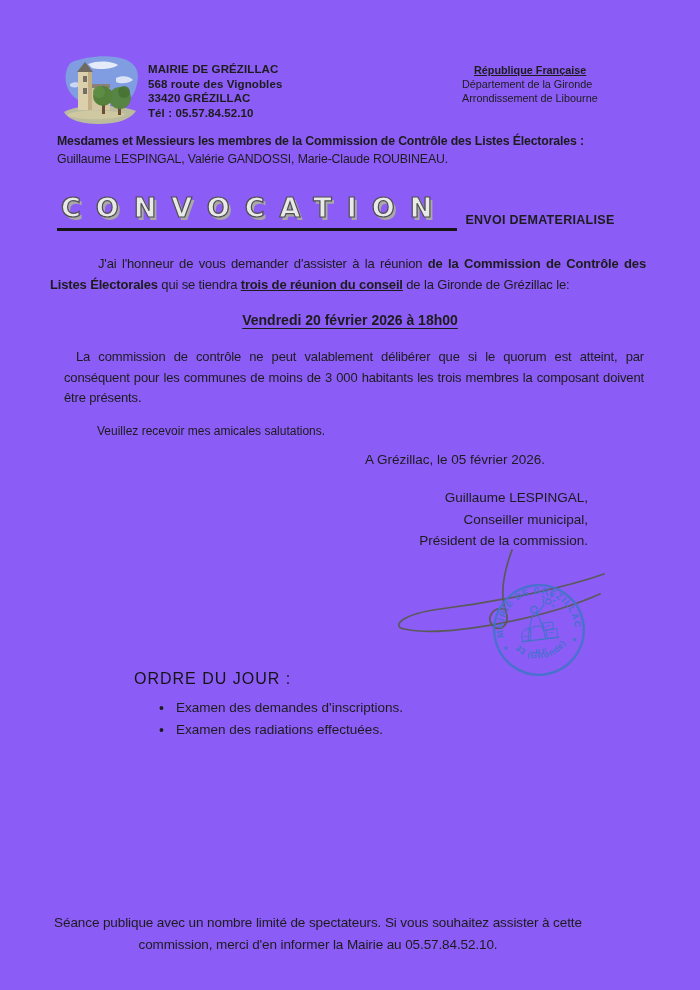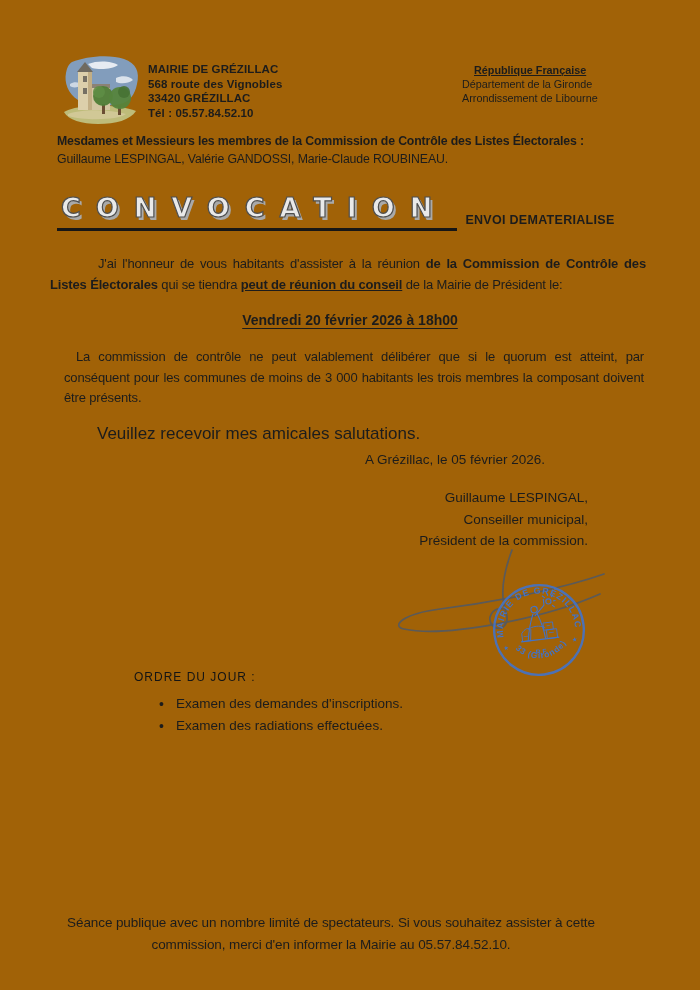--- a/index.html
+++ b/index.html
@@ -1,17 +1,17 @@
 <!DOCTYPE html>
 <html><head>
 <meta charset="utf-8">
 <style>
   html,body{margin:0;padding:0;background:#ffffff;}
   .page{
-    position:relative;width:700px;height:990px;background:#a16207;overflow:hidden;
+    position:relative;width:700px;height:990px;background:#8b5cf6;overflow:hidden;
     font-family:"Liberation Sans","DejaVu Sans",sans-serif;color:#1c1c1c;
   }
   .abs{position:absolute;}
 
   
   .logo-box{left:58px;top:54px;width:84px;height:74px;}
   .mairie-block{left:148px;top:62px;font-size:11.5px;font-weight:700;line-height:14.5px;letter-spacing:.1px;}
   .rep-block{left:462px;top:63px;font-size:10.8px;line-height:14px;}
   .rep-block .l1{font-weight:700;text-decoration:underline;padding-left:12px;}
 
@@ -29,37 +29,37 @@
   }
   .title-sub{font-size:12.5px;font-weight:600;letter-spacing:.3px;margin-left:8px;padding-bottom:4px;white-space:nowrap;}
 
   
   .p1{left:50px;top:254px;width:596px;font-size:13px;line-height:20.5px;text-align:justify;text-indent:48px;letter-spacing:-.15px;}
   .p1 .b{font-weight:700;}
   .p1 .bu{font-weight:700;text-decoration:underline;}
   .date-line{left:0;top:312px;width:700px;text-align:center;font-size:14px;font-weight:700;}
   .date-line span{text-decoration:underline;text-underline-offset:3px;}
   .p2{left:64px;top:347px;width:580px;font-size:13px;line-height:20.5px;text-align:justify;text-indent:12px;letter-spacing:-.15px;}
-  .salutation{left:97px;top:424px;font-size:17px;}
+  .salutation{left:97px;top:424px;font-size:12px;}
   .place-date{left:365px;top:452px;font-size:13.5px;}
 
   
   .sig-block{right:112px;top:487px;text-align:right;font-size:13.5px;line-height:21.5px;}
   .sig-svg{left:388px;top:548px;}
   .seal-box{left:491px;top:581px;width:96px;height:98px;transform:rotate(-7deg);}
 
   
   .agenda{left:134px;top:670px;}
-  .agenda-heading{font-size:12px;letter-spacing:1px;font-weight:500;color:#141414;}
+  .agenda-heading{font-size:16px;letter-spacing:1px;font-weight:500;color:#141414;}
   .agenda-list{margin:9px 0 0 0;padding:0 0 0 42px;list-style:none;font-size:13.5px;line-height:22px;}
   .agenda-list li{position:relative;}
   .agenda-list li::before{content:"•";position:absolute;left:-17px;font-size:14px;}
 
   
-  .footer{left:0;top:912px;width:636px;text-align:center;font-size:13.5px;line-height:22px;letter-spacing:-.1px;margin-left:13px;}
+  .footer{left:0;top:912px;width:636px;text-align:center;font-size:13.5px;line-height:22px;letter-spacing:-.1px;}
 </style>
 </head>
 <body>
 
 <div class="page">
 
   <div class="abs logo-box">
     <svg width="84" height="74" viewBox="0 0 84 74">
 
       <path d="M14,8 C28,2 52,0 66,5 C78,9 82,18 79,30 C77,40 72,48 62,50 C50,53 30,52 20,46 C10,40 6,28 8,19 C9,13 11,10 14,8 Z" fill="#7da8dc" opacity="0.85"></path>
@@ -107,21 +107,21 @@
     </span>
     <span class="title-sub">ENVOI DEMATERIALISE</span>
   </div>
 
   <div class="abs recipients">
     <div class="bold">Mesdames et Messieurs les membres de la Commission de Contrôle des Listes Électorales :</div>
     <div>Guillaume LESPINGAL, Valérie GANDOSSI, Marie-Claude ROUBINEAU.</div>
   </div>
 
   <div class="abs p1">
-    <span>J'ai l'honneur de vous habitants d'assister à la réunion </span><span class="b">de la Commission de Contrôle des Listes Électorales</span><span> qui se tiendra </span><span class="bu">peut de réunion du conseil</span><span> de la Mairie de Président le:</span>
+    <span>J'ai l'honneur de vous demander d'assister à la réunion </span><span class="b">de la Commission de Contrôle des Listes Électorales</span><span> qui se tiendra </span><span class="bu">trois de réunion du conseil</span><span> de la Gironde de Grézillac le:</span>
   </div>
 
   <div class="abs date-line">
     <span>Vendredi 20 février 2026 à 18h00</span>
   </div>
 
   <div class="abs p2">La commission de contrôle ne peut valablement délibérer que si le quorum est atteint, par conséquent pour les communes de moins de 3 000 habitants les trois membres la composant doivent être présents.</div>
 
   <div class="abs salutation">Veuillez recevoir mes amicales salutations.</div>
 

